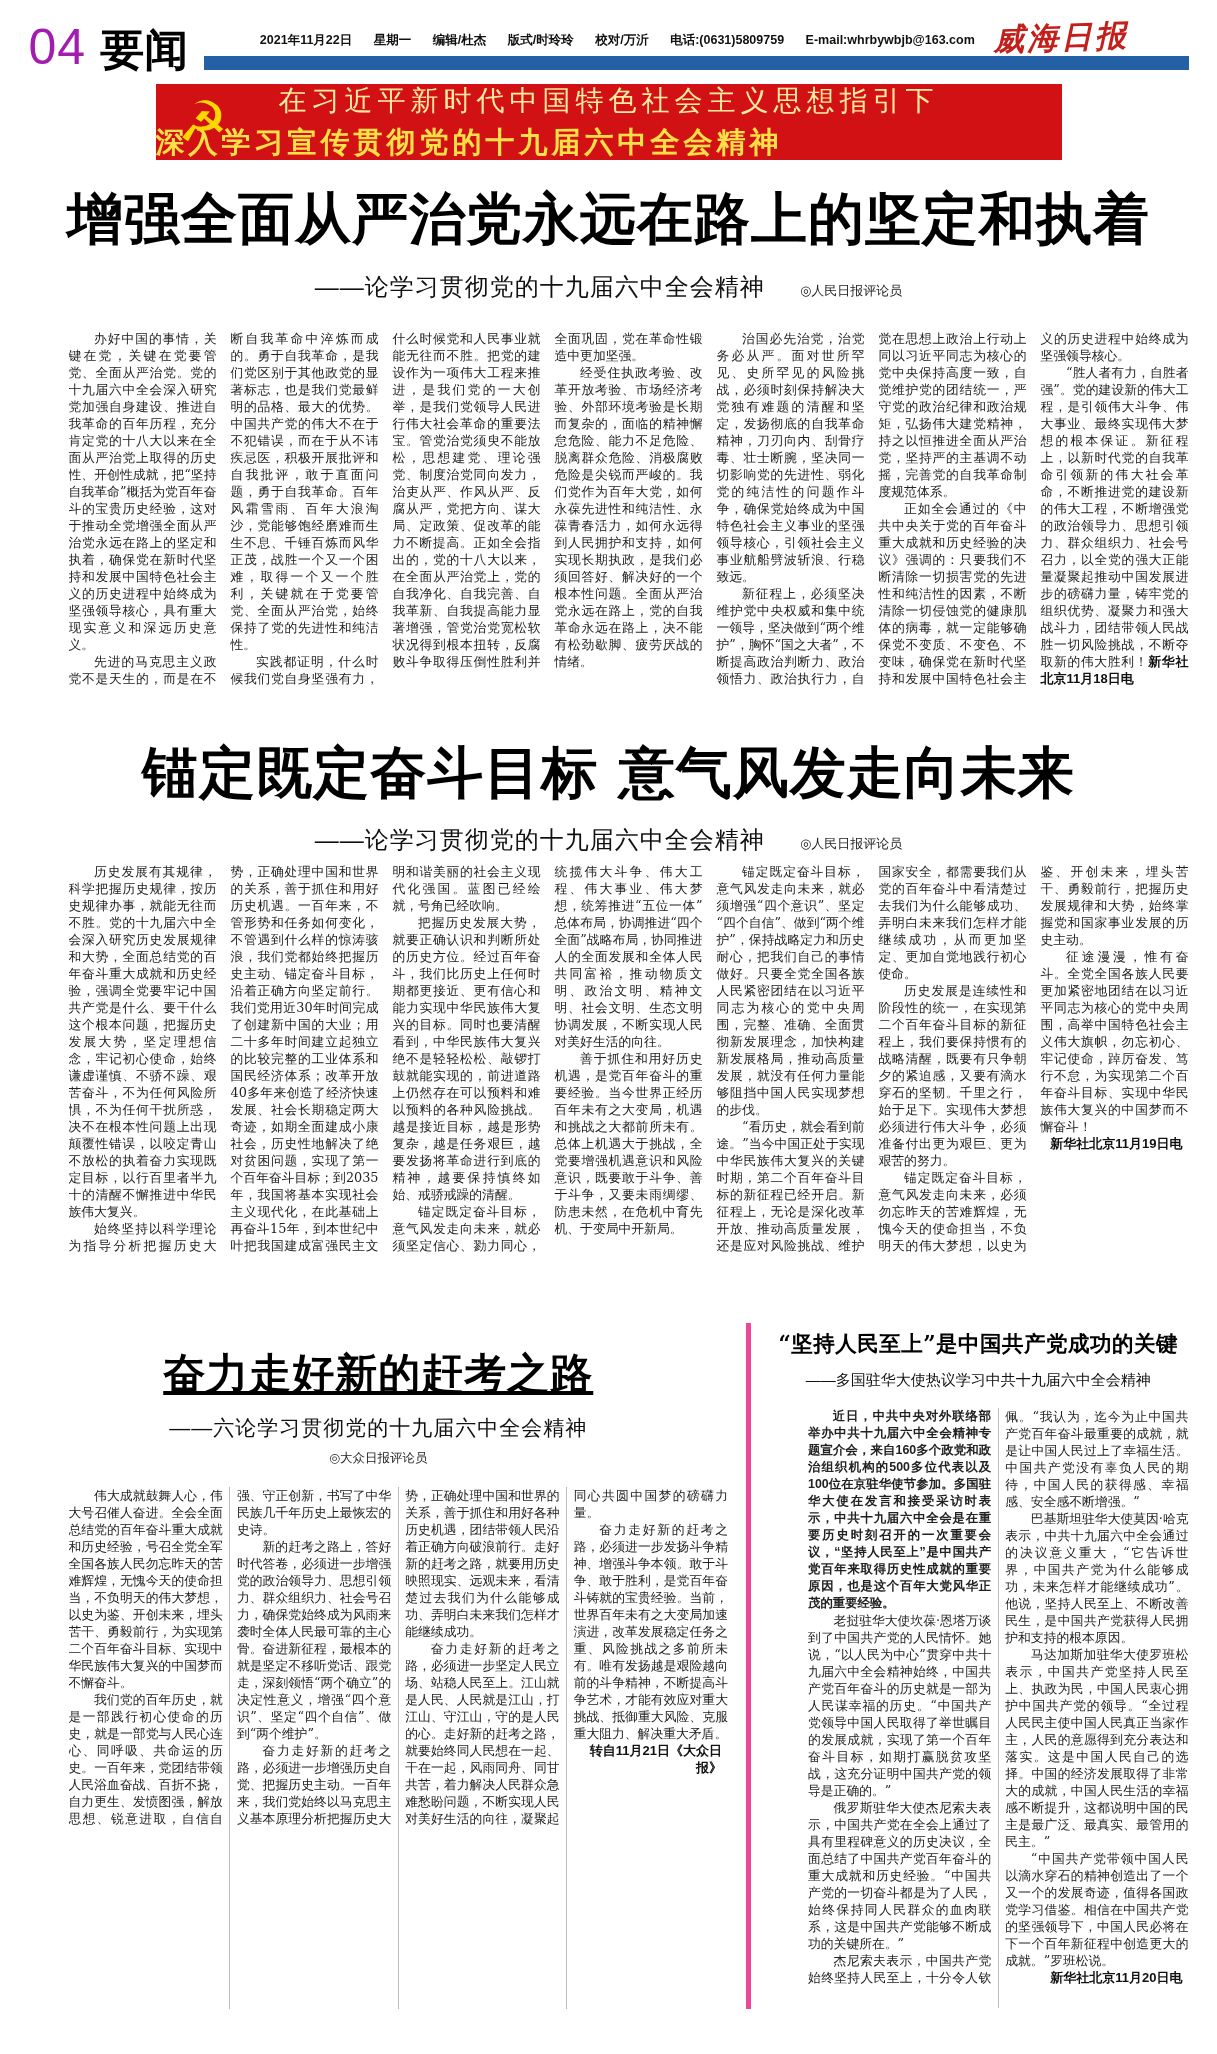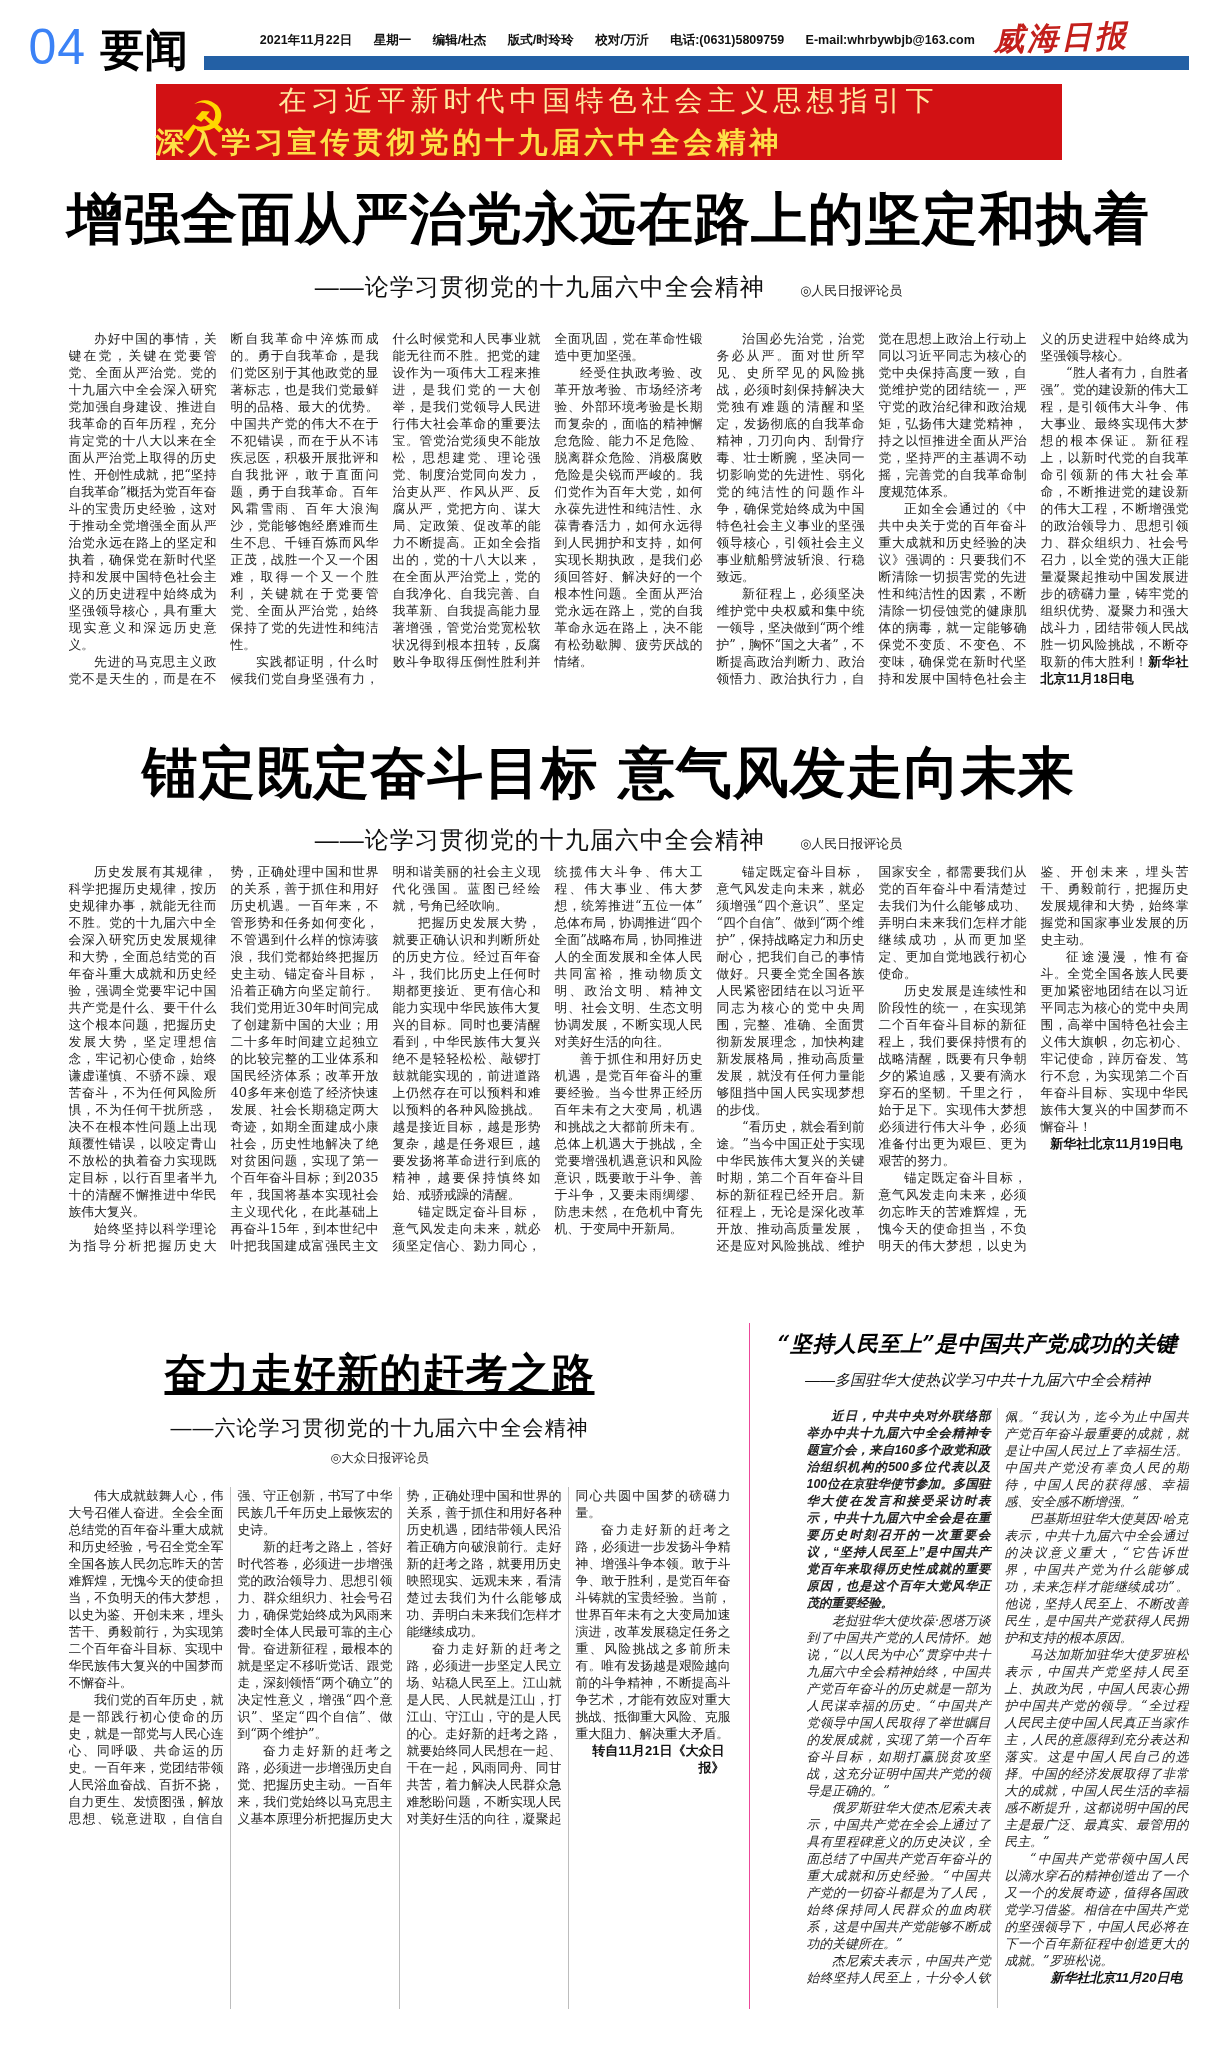--- a/index.html
+++ b/index.html
@@ -4,21 +4,21 @@
 <style>
   html,body{margin:0;padding:0;background:#ffffff;}
   body{width:1217px;height:2054px;overflow:hidden;position:relative;
        font-family:"DejaVu Serif","Liberation Serif",serif;color:#1c1c1c;}
   .page{width:1160px;margin:0 auto;padding-top:22px;}
 
   
   .header{display:flex;align-items:flex-end;}
   .page-label{display:flex;align-items:flex-end;white-space:nowrap;}
   .page-num{font-family:"Liberation Sans","DejaVu Sans",sans-serif;font-size:50px;line-height:.9;
-            font-weight:400;letter-spacing:1px;color:#3b82f6;}
+            font-weight:400;letter-spacing:1px;color:#a21caf;}
   .page-section{font-family:"Liberation Sans","DejaVu Sans",sans-serif;font-size:44px;line-height:.9;
             font-weight:900;margin-left:14px;color:#000;}
   .header-right{flex:1;margin-left:16px;}
   .header-meta-row{display:flex;align-items:flex-end;justify-content:center;}
   .meta-line{font-family:"Liberation Sans","DejaVu Sans",sans-serif;font-size:12.5px;font-weight:700;
              color:#111;padding-bottom:4px;white-space:nowrap;}
   .meta-line span{margin-right:18px;}
   .masthead{font-family:"DejaVu Serif","Liberation Serif",serif;font-size:31px;font-weight:700;
             font-style:italic;color:#c3201c;letter-spacing:3px;transform:rotate(-2deg);
             padding-right:4px;line-height:1;}
@@ -51,21 +51,21 @@
   .a2-body{margin-top:6px;column-count:7;height:436px;}
   .dateline{font-family:"Liberation Sans","DejaVu Sans",sans-serif;font-weight:700;font-size:13px;color:#111;}
   .dateline-line{text-align:right;text-indent:0;padding-right:6px;}
   .lead-bold{font-weight:700;font-family:"Liberation Sans","DejaVu Sans",sans-serif;font-size:12.4px;}
 
   .a2-block{margin-top:30px;}
 
   
   .bottom{display:flex;margin-top:24px;}
   .bottom-left{width:712px;padding-right:18px;}
-  .bottom-right{width:428px;border-left:1px solid #ec4899;padding-left:17px;font-style:italic;}
+  .bottom-right{width:428px;border-left:5px solid #ec4899;padding-left:17px;}
   .t-lg{font-size:42px;line-height:1.3;margin-top:24px;letter-spacing:1px;text-decoration:underline;}
   .sub-md{font-family:"Liberation Sans","DejaVu Sans",sans-serif;font-size:21px;color:#111;
           text-align:center;margin-top:12px;font-weight:500;letter-spacing:1px;}
   .byline-center{font-family:"Liberation Sans","DejaVu Sans",sans-serif;font-size:12.5px;color:#222;
           text-align:center;margin-top:8px;}
   .a3-body{margin-top:20px;column-count:4;height:522px;column-rule:1px solid #bdbdbd;}
   .t-md{font-size:21.5px;line-height:1.4;margin-top:6px;letter-spacing:.5px;}
   .sub-sm{font-family:"Liberation Sans","DejaVu Sans",sans-serif;font-size:15px;color:#111;
           text-align:center;margin-top:12px;font-weight:500;}
   .a4-body{margin-top:18px;column-count:2;height:600px;column-rule:1px solid #bdbdbd;}

